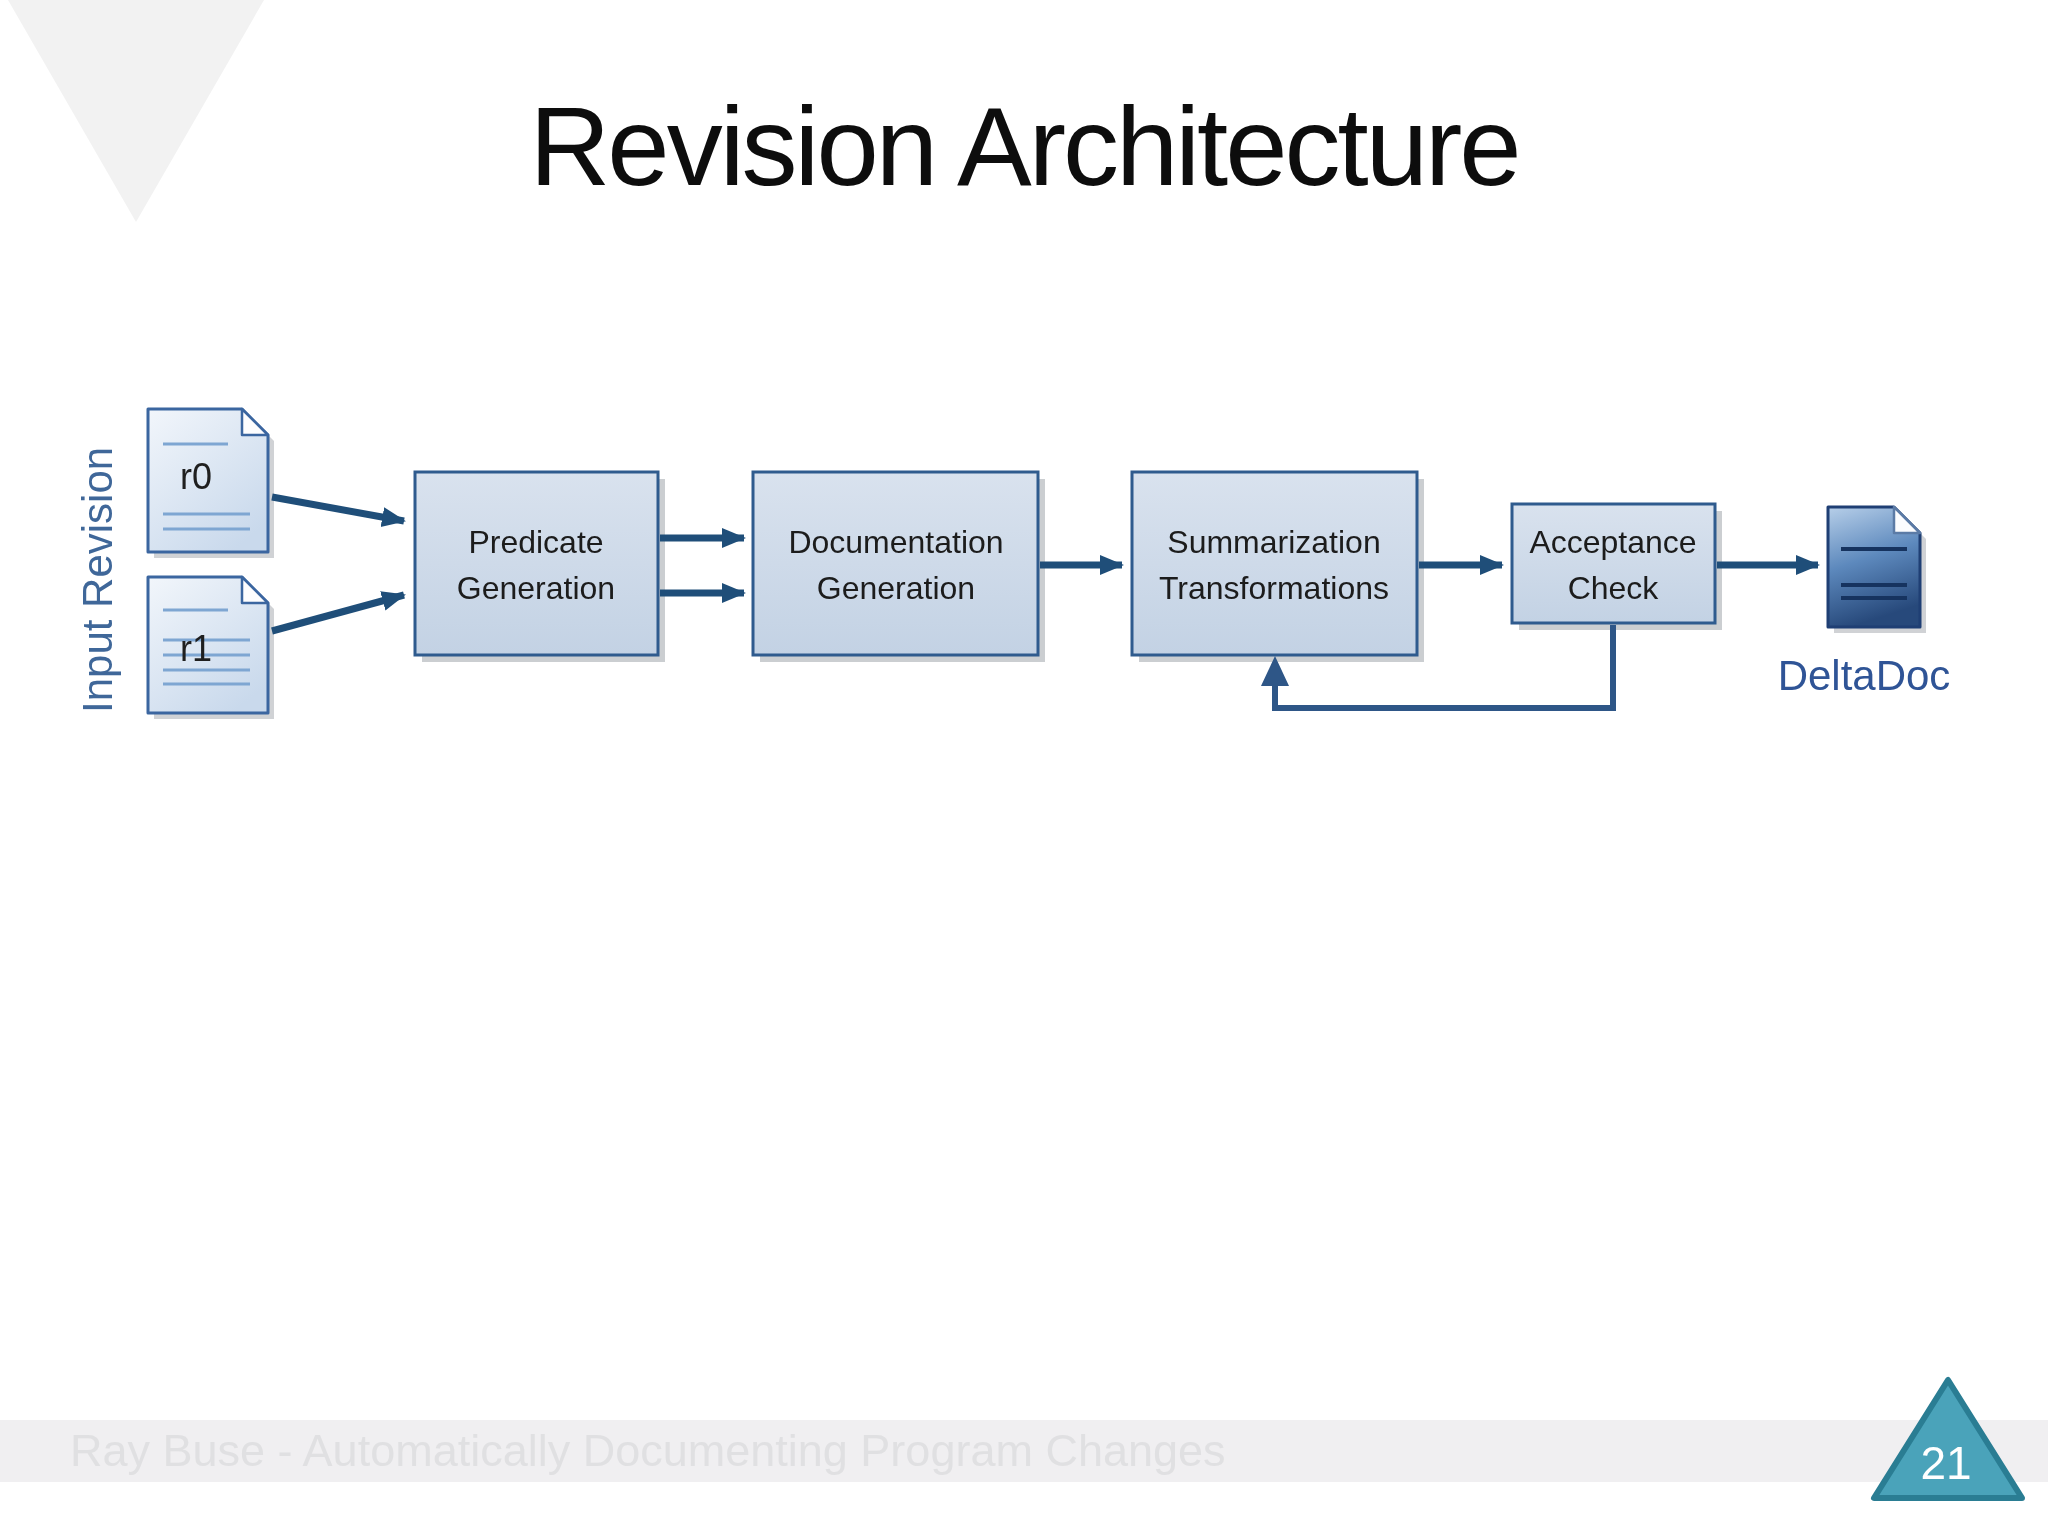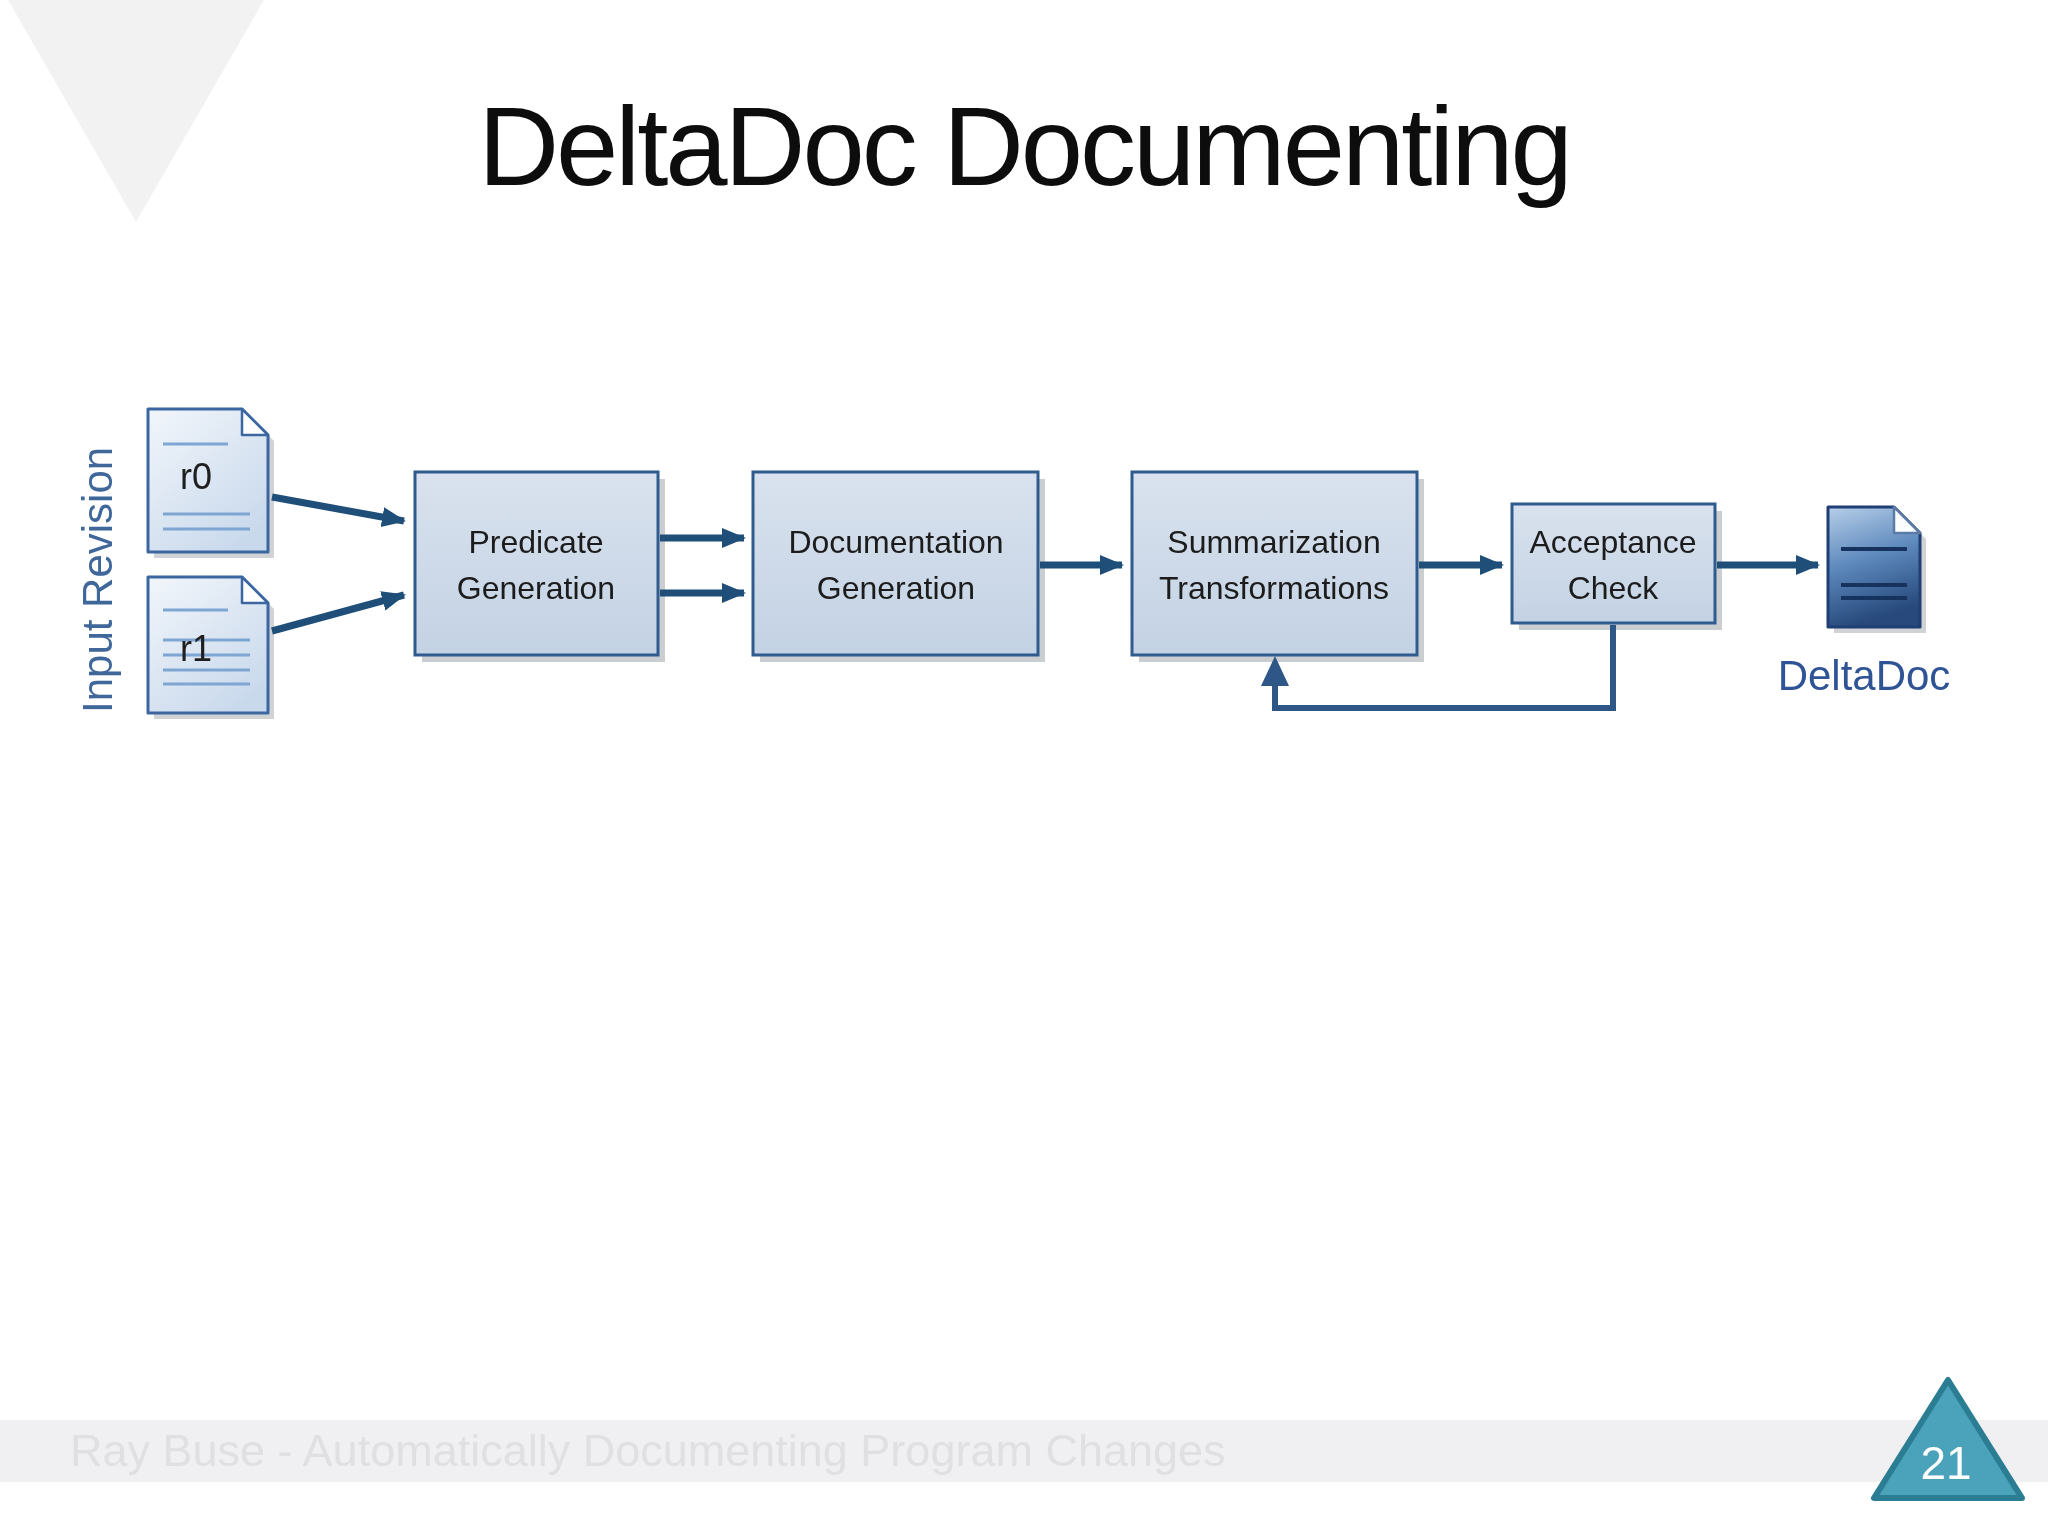--- a/index.html
+++ b/index.html
@@ -54,21 +54,21 @@
 </style>
 </head>
 <body>
 
 <div class="slide">
 
   <svg class="corner-tri" width="280" height="230">
     <polygon points="8,0 264,0 136,222" fill="#f2f2f2"></polygon>
   </svg>
 
-  <h1 class="title">DeltaDoc Documenting</h1>
+  <h1 class="title">Revision Architecture</h1>
 
   <svg class="diagram-svg" width="2048" height="1536" viewBox="0 0 2048 1536">
     <defs>
       <linearGradient id="boxGrad" x1="0" y1="0" x2="0" y2="1">
         <stop offset="0" stop-color="#d9e2ee"></stop>
         <stop offset="1" stop-color="#c3d2e4"></stop>
       </linearGradient>
       <linearGradient id="docGrad" x1="0" y1="0" x2="0.7" y2="1">
         <stop offset="0" stop-color="#f2f6fb"></stop>
         <stop offset="1" stop-color="#c9d9ec"></stop>

